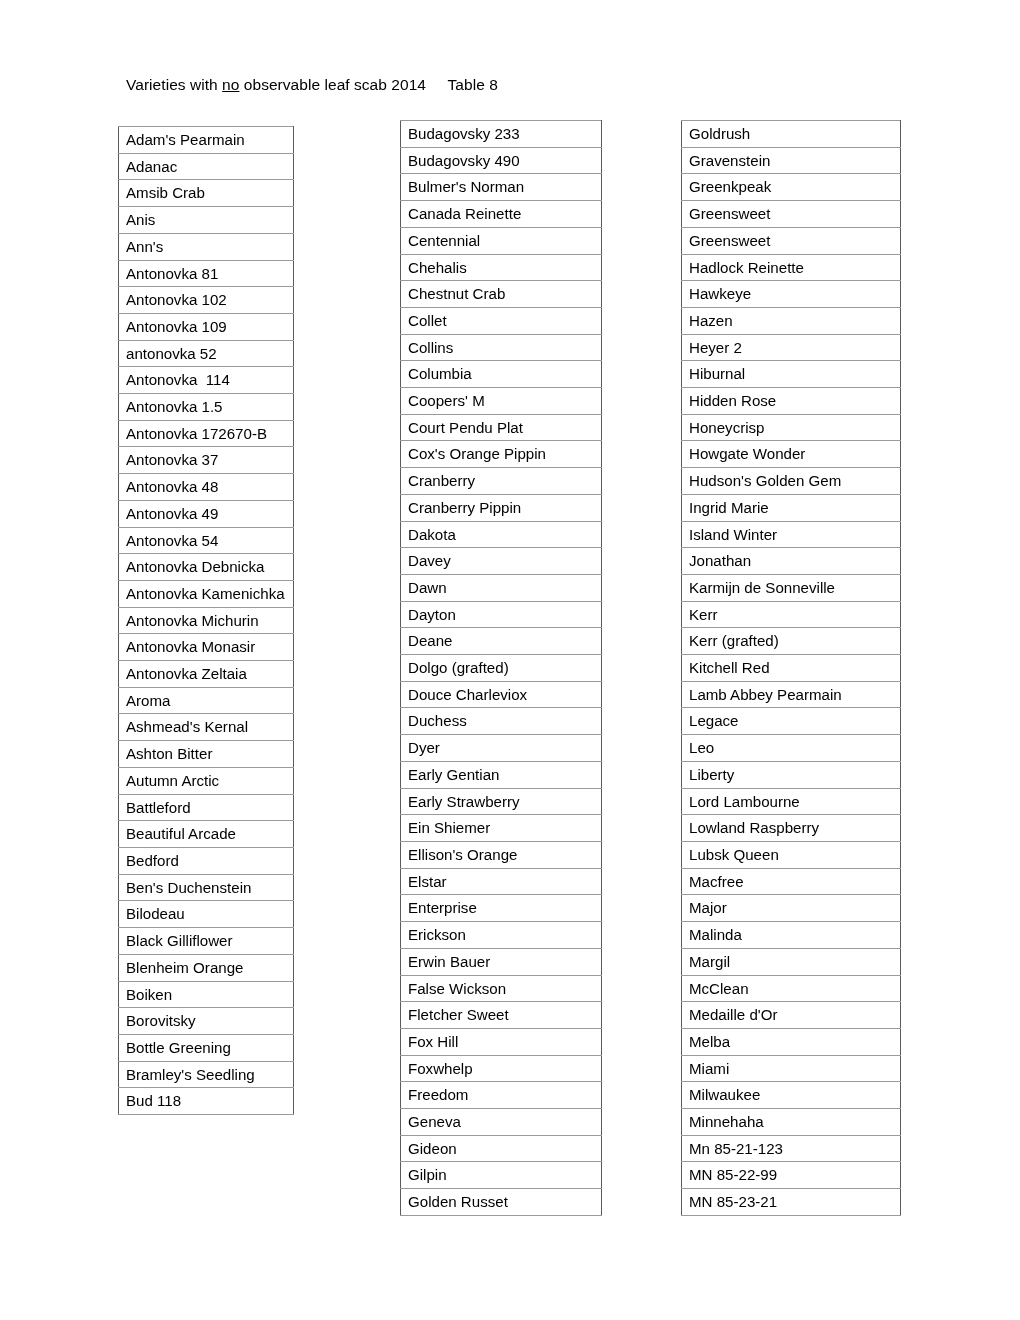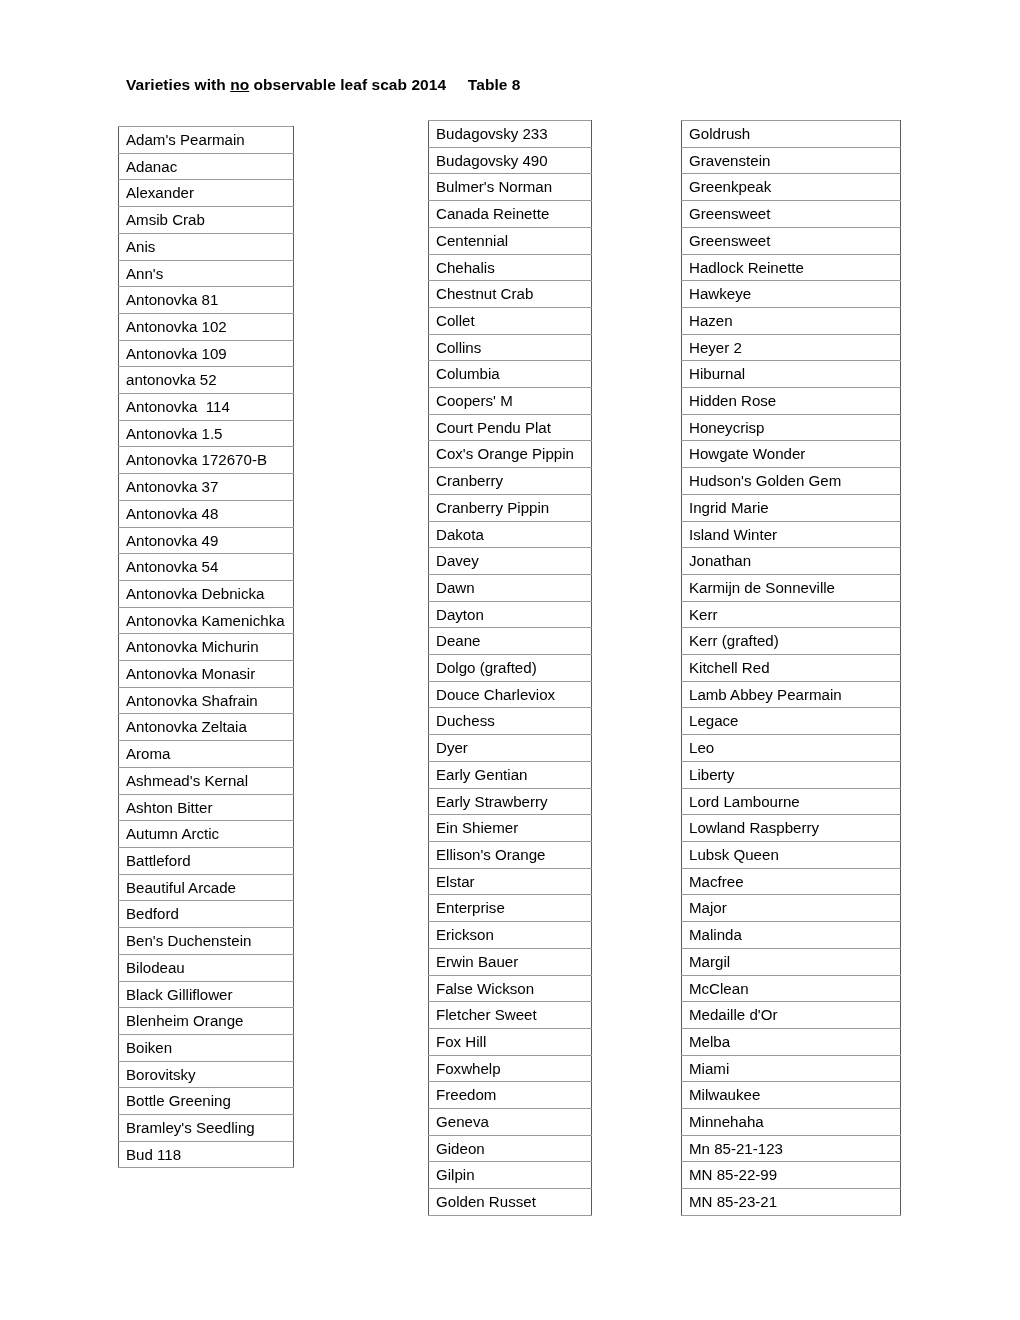--- a/index.html
+++ b/index.html
@@ -22,21 +22,21 @@
     width: 1020px;
     height: 1320px;
   }
 
   
   .doc-title {
     position: absolute;
     left: 126px;
     top: 75px;
     font-size: 15.5px;
-    font-weight: bold;
+    font-weight: normal;
     letter-spacing: 0.05px;
     white-space: pre;
     line-height: 20px;
   }
   .doc-title .u { text-decoration: underline; }
 
   
   .vtable {
     position: absolute;
     border-collapse: collapse;
@@ -60,22 +60,21 @@
   
   #table-col1 {
     left: 118px;
     top: 126px;
     width: 176px;
   }
   
   #table-col2 {
     left: 400px;
     top: 120px;
-    width: 164px;
-    margin-left: 28px;
+    width: 202px;
   }
   
   #table-col3 {
     left: 681px;
     top: 120px;
     width: 220px;
   }
 </style>
 </head>
 <body>
@@ -86,23 +85,20 @@
 
   <table class="vtable" id="table-col1">
     <tbody>
         <tr>
           <td>Adam's Pearmain</td>
         </tr>
         <tr>
           <td>Adanac</td>
         </tr>
         <tr>
-          <td>Alexander</td>
-        </tr>
-        <tr>
           <td>Amsib Crab</td>
         </tr>
         <tr>
           <td>Anis</td>
         </tr>
         <tr>
           <td>Ann's</td>
         </tr>
         <tr>
           <td>Antonovka 81</td>
@@ -141,23 +137,20 @@
           <td>Antonovka Debnicka</td>
         </tr>
         <tr>
           <td>Antonovka Kamenichka</td>
         </tr>
         <tr>
           <td>Antonovka Michurin</td>
         </tr>
         <tr>
           <td>Antonovka Monasir</td>
-        </tr>
-        <tr>
-          <td>Antonovka Shafrain</td>
         </tr>
         <tr>
           <td>Antonovka Zeltaia</td>
         </tr>
         <tr>
           <td>Aroma</td>
         </tr>
         <tr>
           <td>Ashmead's Kernal</td>
         </tr>

